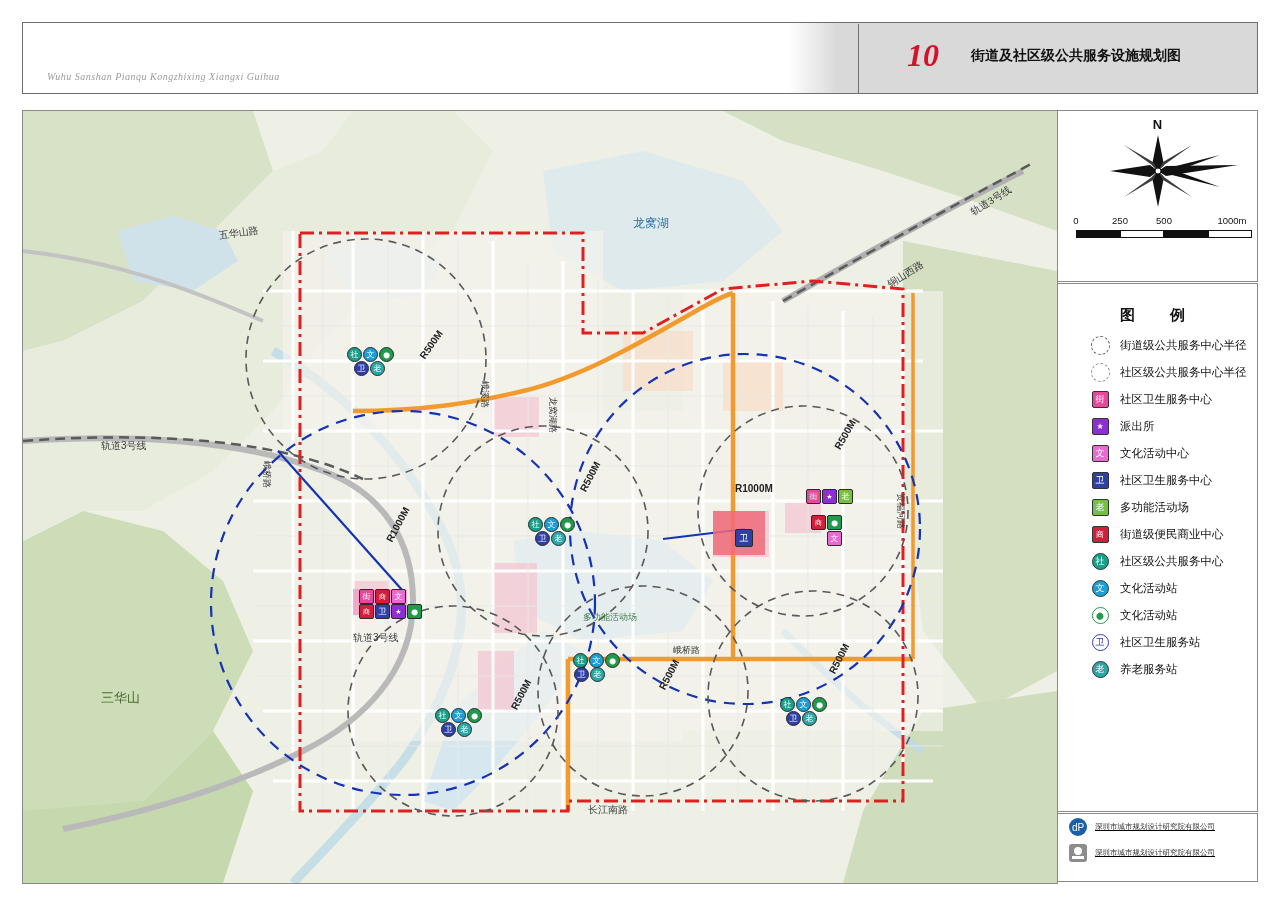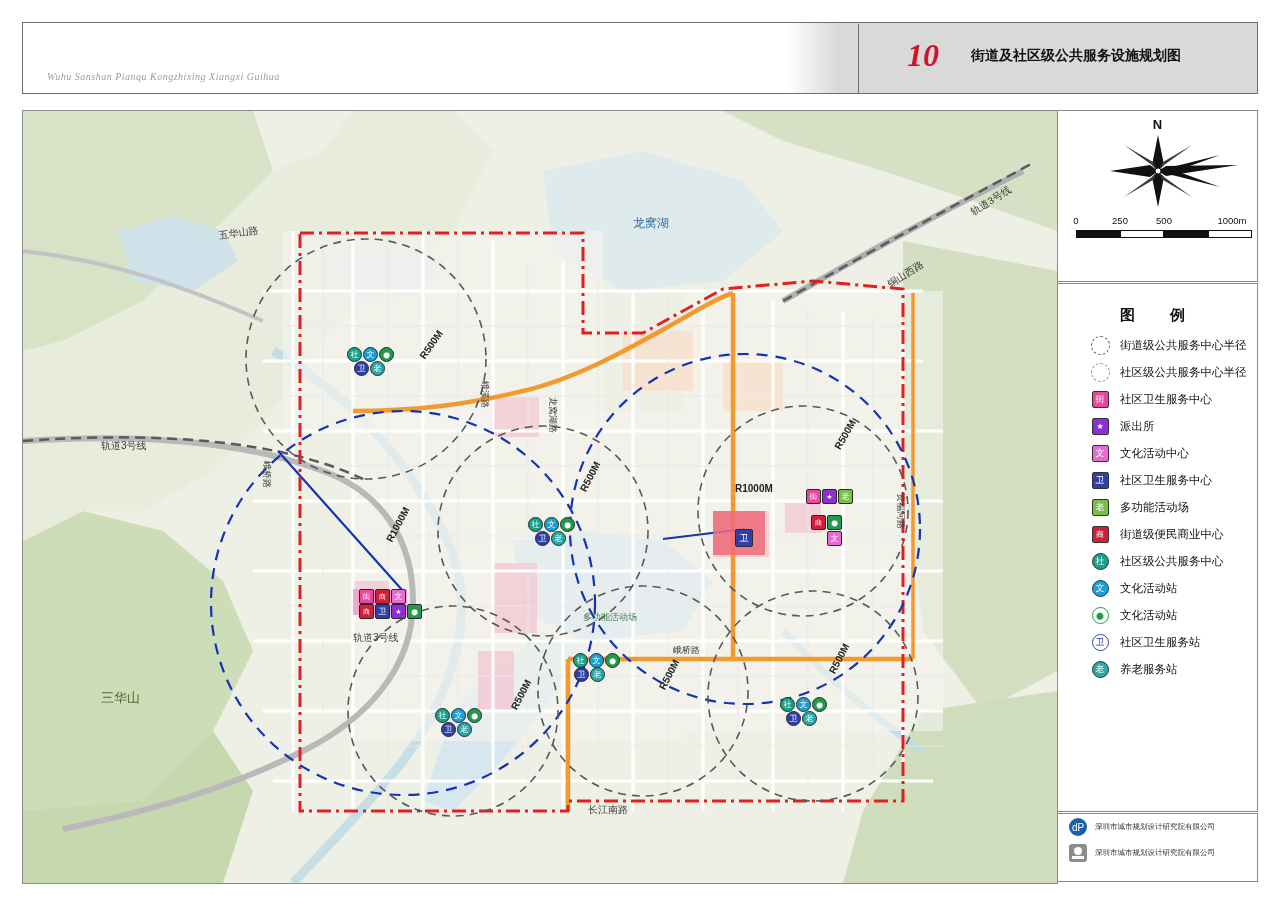--- a/index.html
+++ b/index.html
@@ -102,21 +102,21 @@
   .scale-wrap{position:absolute;left:14px;top:104px;width:176px;}
   .scale-labels{position:relative;height:14px;}
   .scale-labels span{
     position:absolute;font-size:9.5px;color:#111;transform:translateX(-50%);
   }
   .scale-bar{position:relative;height:8px;margin-top:1px;}
   .scale-seg{position:absolute;top:0;height:8px;border:1px solid #111;box-sizing:border-box;}
 
   
   .credit-row{
-    position:relative;display:flex;align-items:center;height:26px;padding-left:10px;
+    position:relative;display:flex;align-items:center;height:26px;padding-left:10px;text-decoration:underline;
   }
   .credit-logo{
     width:20px;height:20px;margin-right:7px;flex:0 0 20px;
     display:flex;align-items:center;justify-content:center;
   }
   .credit-text{font-size:7.5px;color:#333;white-space:nowrap;}
 
   
   .mlabel{position:absolute;font-size:10px;color:#3a3a3a;white-space:nowrap;}
   .mlabel.water{color:#2b6ea8;}

